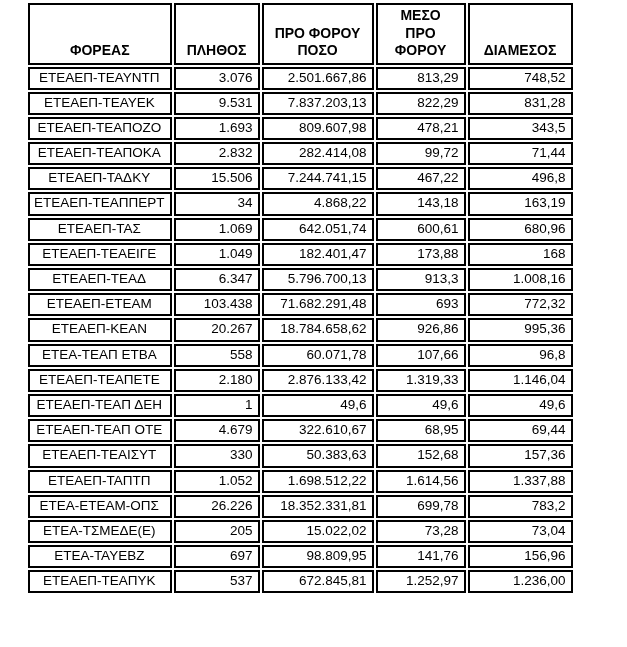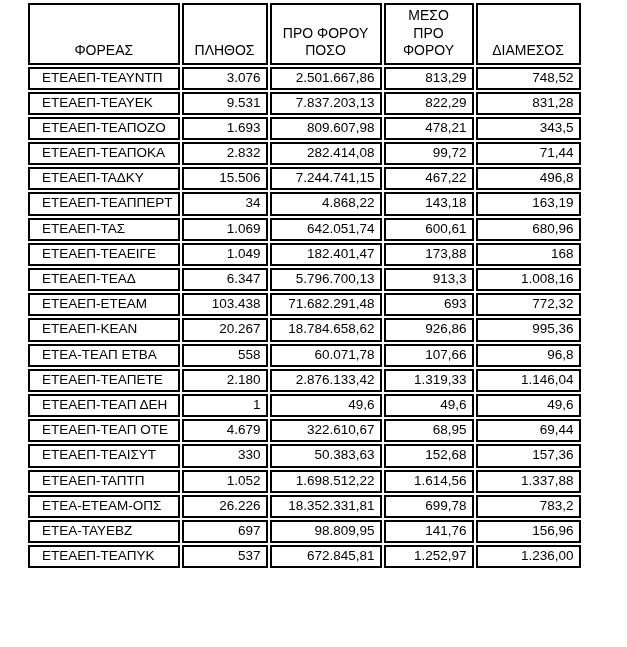--- a/index.html
+++ b/index.html
@@ -17,38 +17,38 @@
     table-layout: fixed;
     margin: 1px 0 0 26px;
   }
   th, td {
     box-sizing: border-box;
     background: #ffffff;
     border: 2px solid #000000;
     overflow: hidden;
   }
   th {
-    font-weight: normal;
+    font-weight: bold;
     font-size: 14px;
     line-height: 1.25;
     text-align: center;
     vertical-align: bottom;
     white-space: pre-line;
     height: 58px;
     padding: 2px 2px 3px 2px;
   }
   td {
     font-size: 13.5px;
     line-height: 1.2;
     vertical-align: bottom;
     height: 21px;
     padding: 1px 5px 2px 5px;
     white-space: nowrap;
   }
-  td.c-name { text-align: left; padding-left: 12px; }
+  td.c-name { text-align: center; padding-left: 4px; }
   td.c-num  { text-align: right; }
 </style>
 </head>
 <body>
 
 <table class="data-table">
   <colgroup>
     <col style="width:134px">
     <col style="width:86px">
     <col style="width:112px">
@@ -189,20 +189,27 @@
         <td class="c-num">1.337,88</td>
       </tr>
       <tr>
         <td class="c-name">ΕΤΕΑ-ΕΤΕΑΜ-ΟΠΣ</td>
         <td class="c-num">26.226</td>
         <td class="c-num">18.352.331,81</td>
         <td class="c-num">699,78</td>
         <td class="c-num">783,2</td>
       </tr>
       <tr>
+        <td class="c-name">ΕΤΕΑ-ΤΣΜΕΔΕ(Ε)</td>
+        <td class="c-num">205</td>
+        <td class="c-num">15.022,02</td>
+        <td class="c-num">73,28</td>
+        <td class="c-num">73,04</td>
+      </tr>
+      <tr>
         <td class="c-name">ΕΤΕΑ-ΤΑΥΕΒΖ</td>
         <td class="c-num">697</td>
         <td class="c-num">98.809,95</td>
         <td class="c-num">141,76</td>
         <td class="c-num">156,96</td>
       </tr>
       <tr>
         <td class="c-name">ΕΤΕΑΕΠ-ΤΕΑΠΥΚ</td>
         <td class="c-num">537</td>
         <td class="c-num">672.845,81</td>

